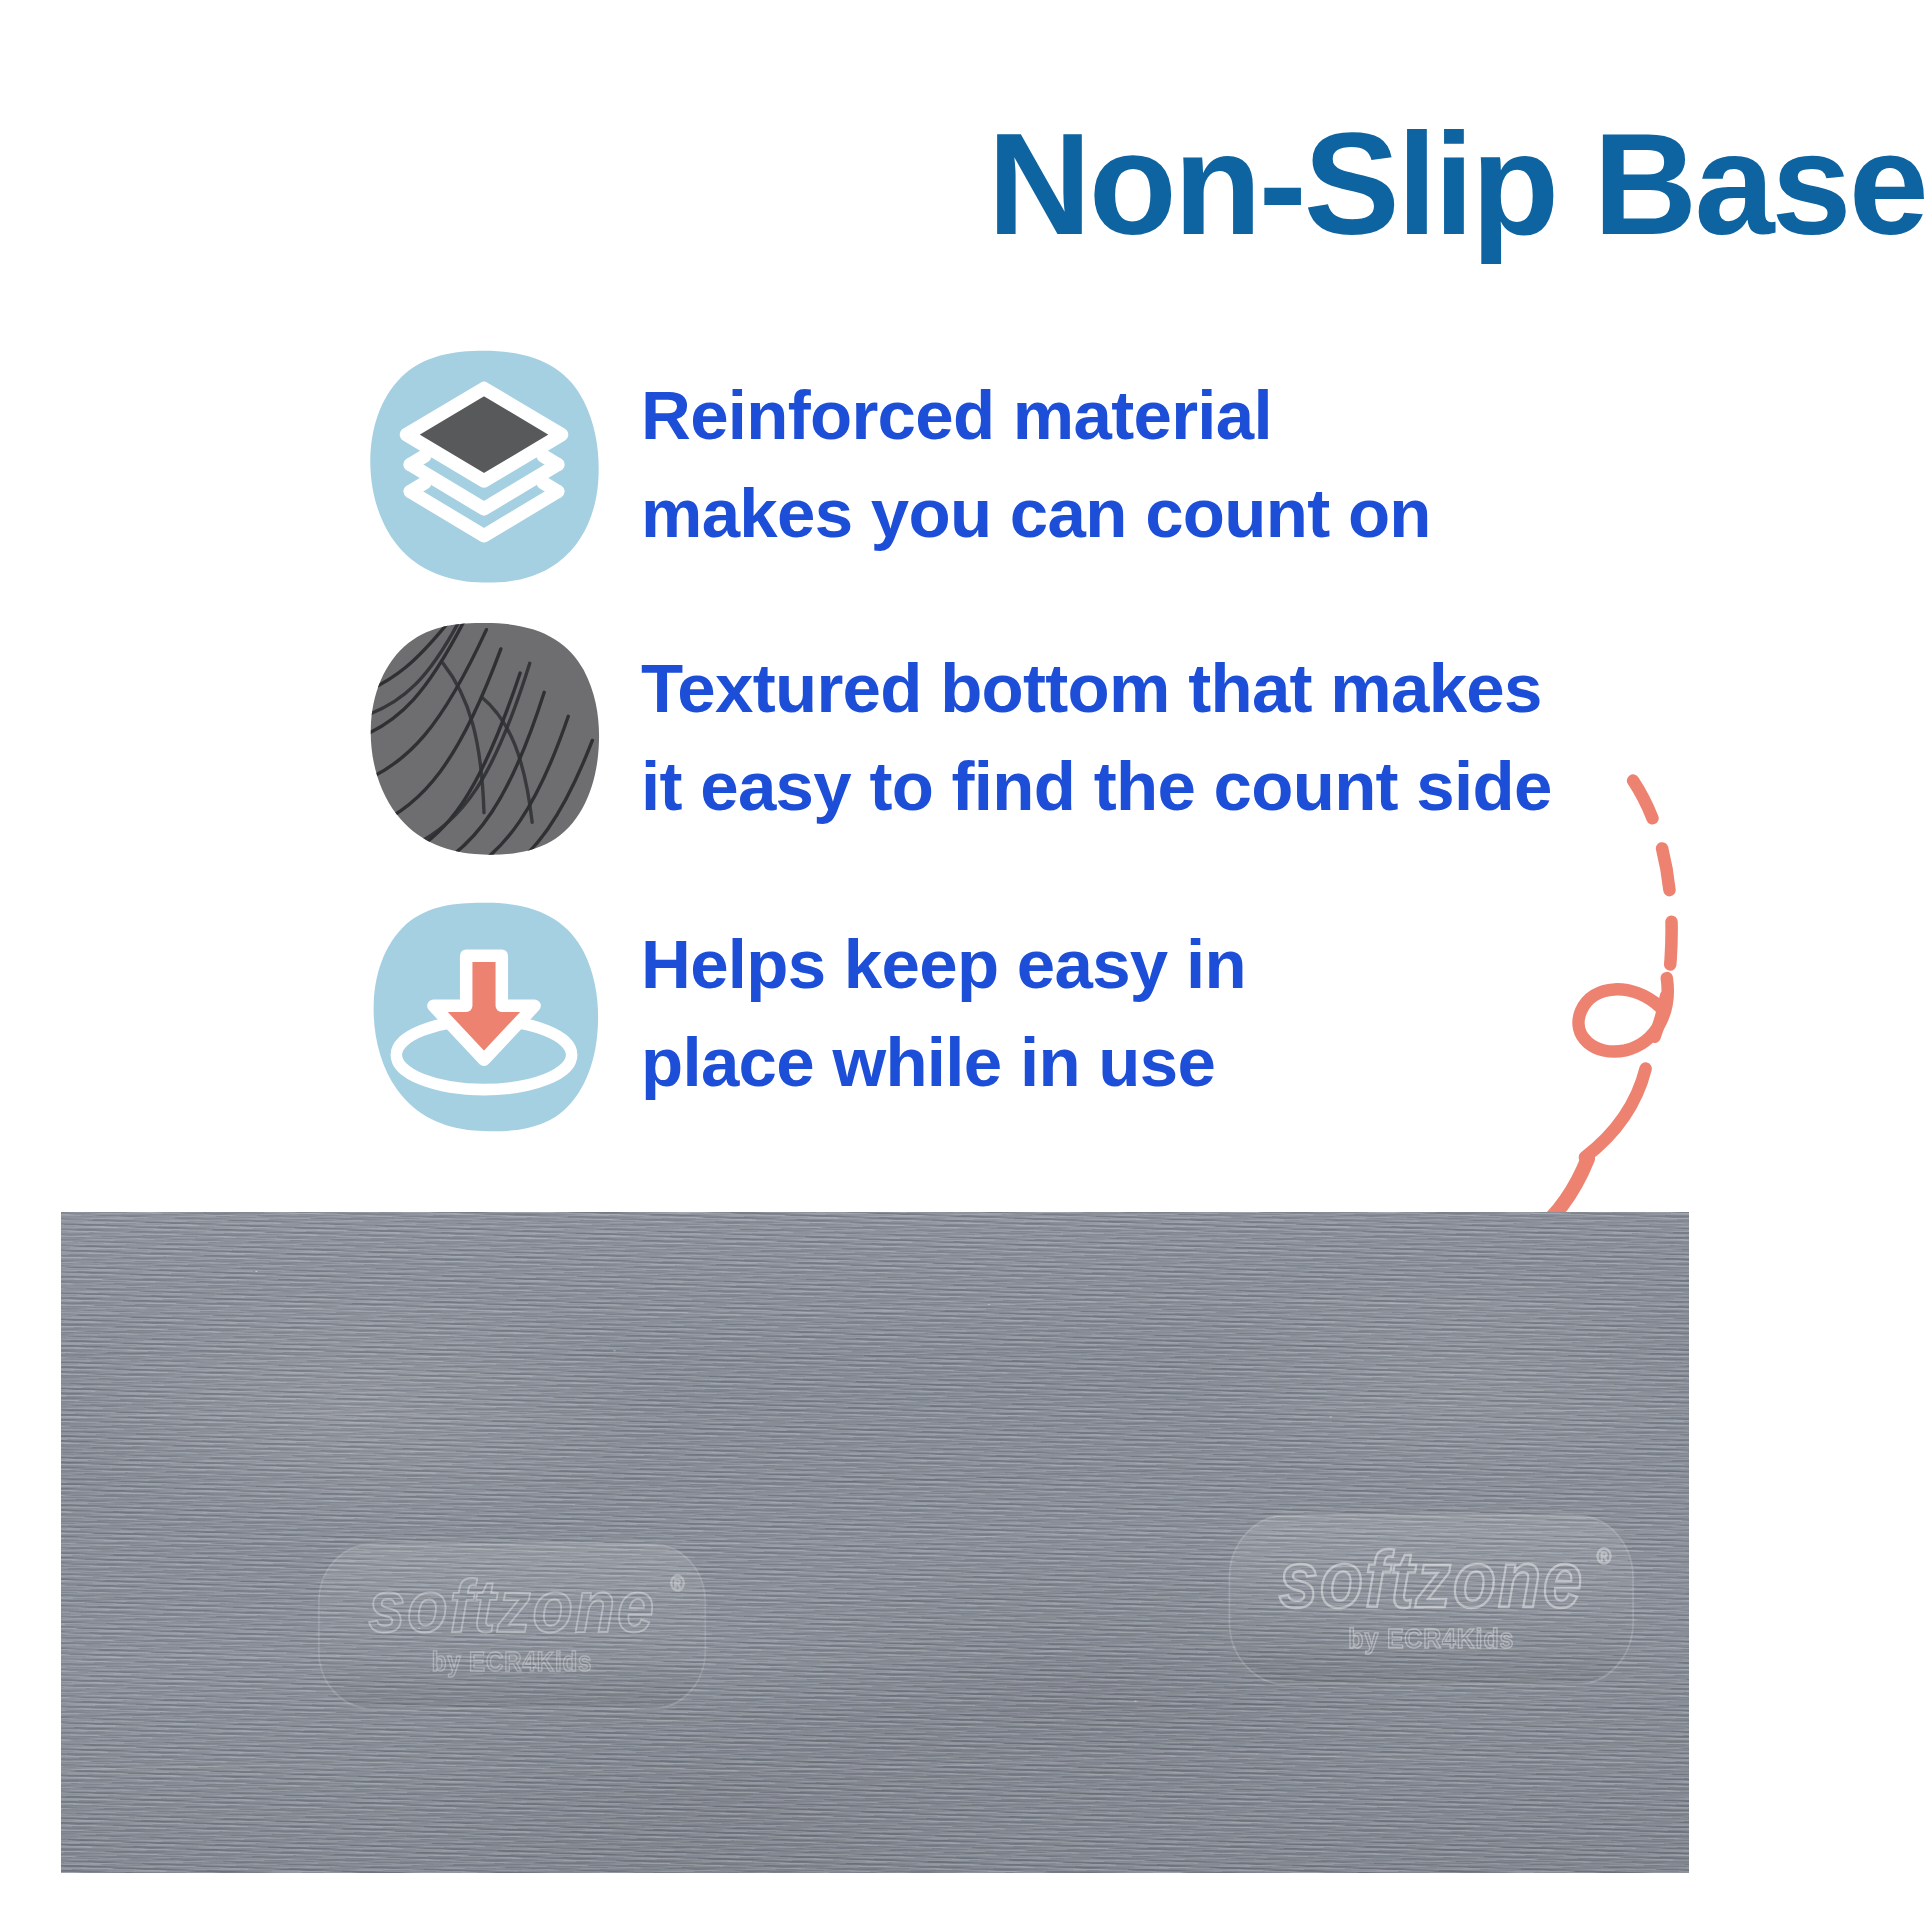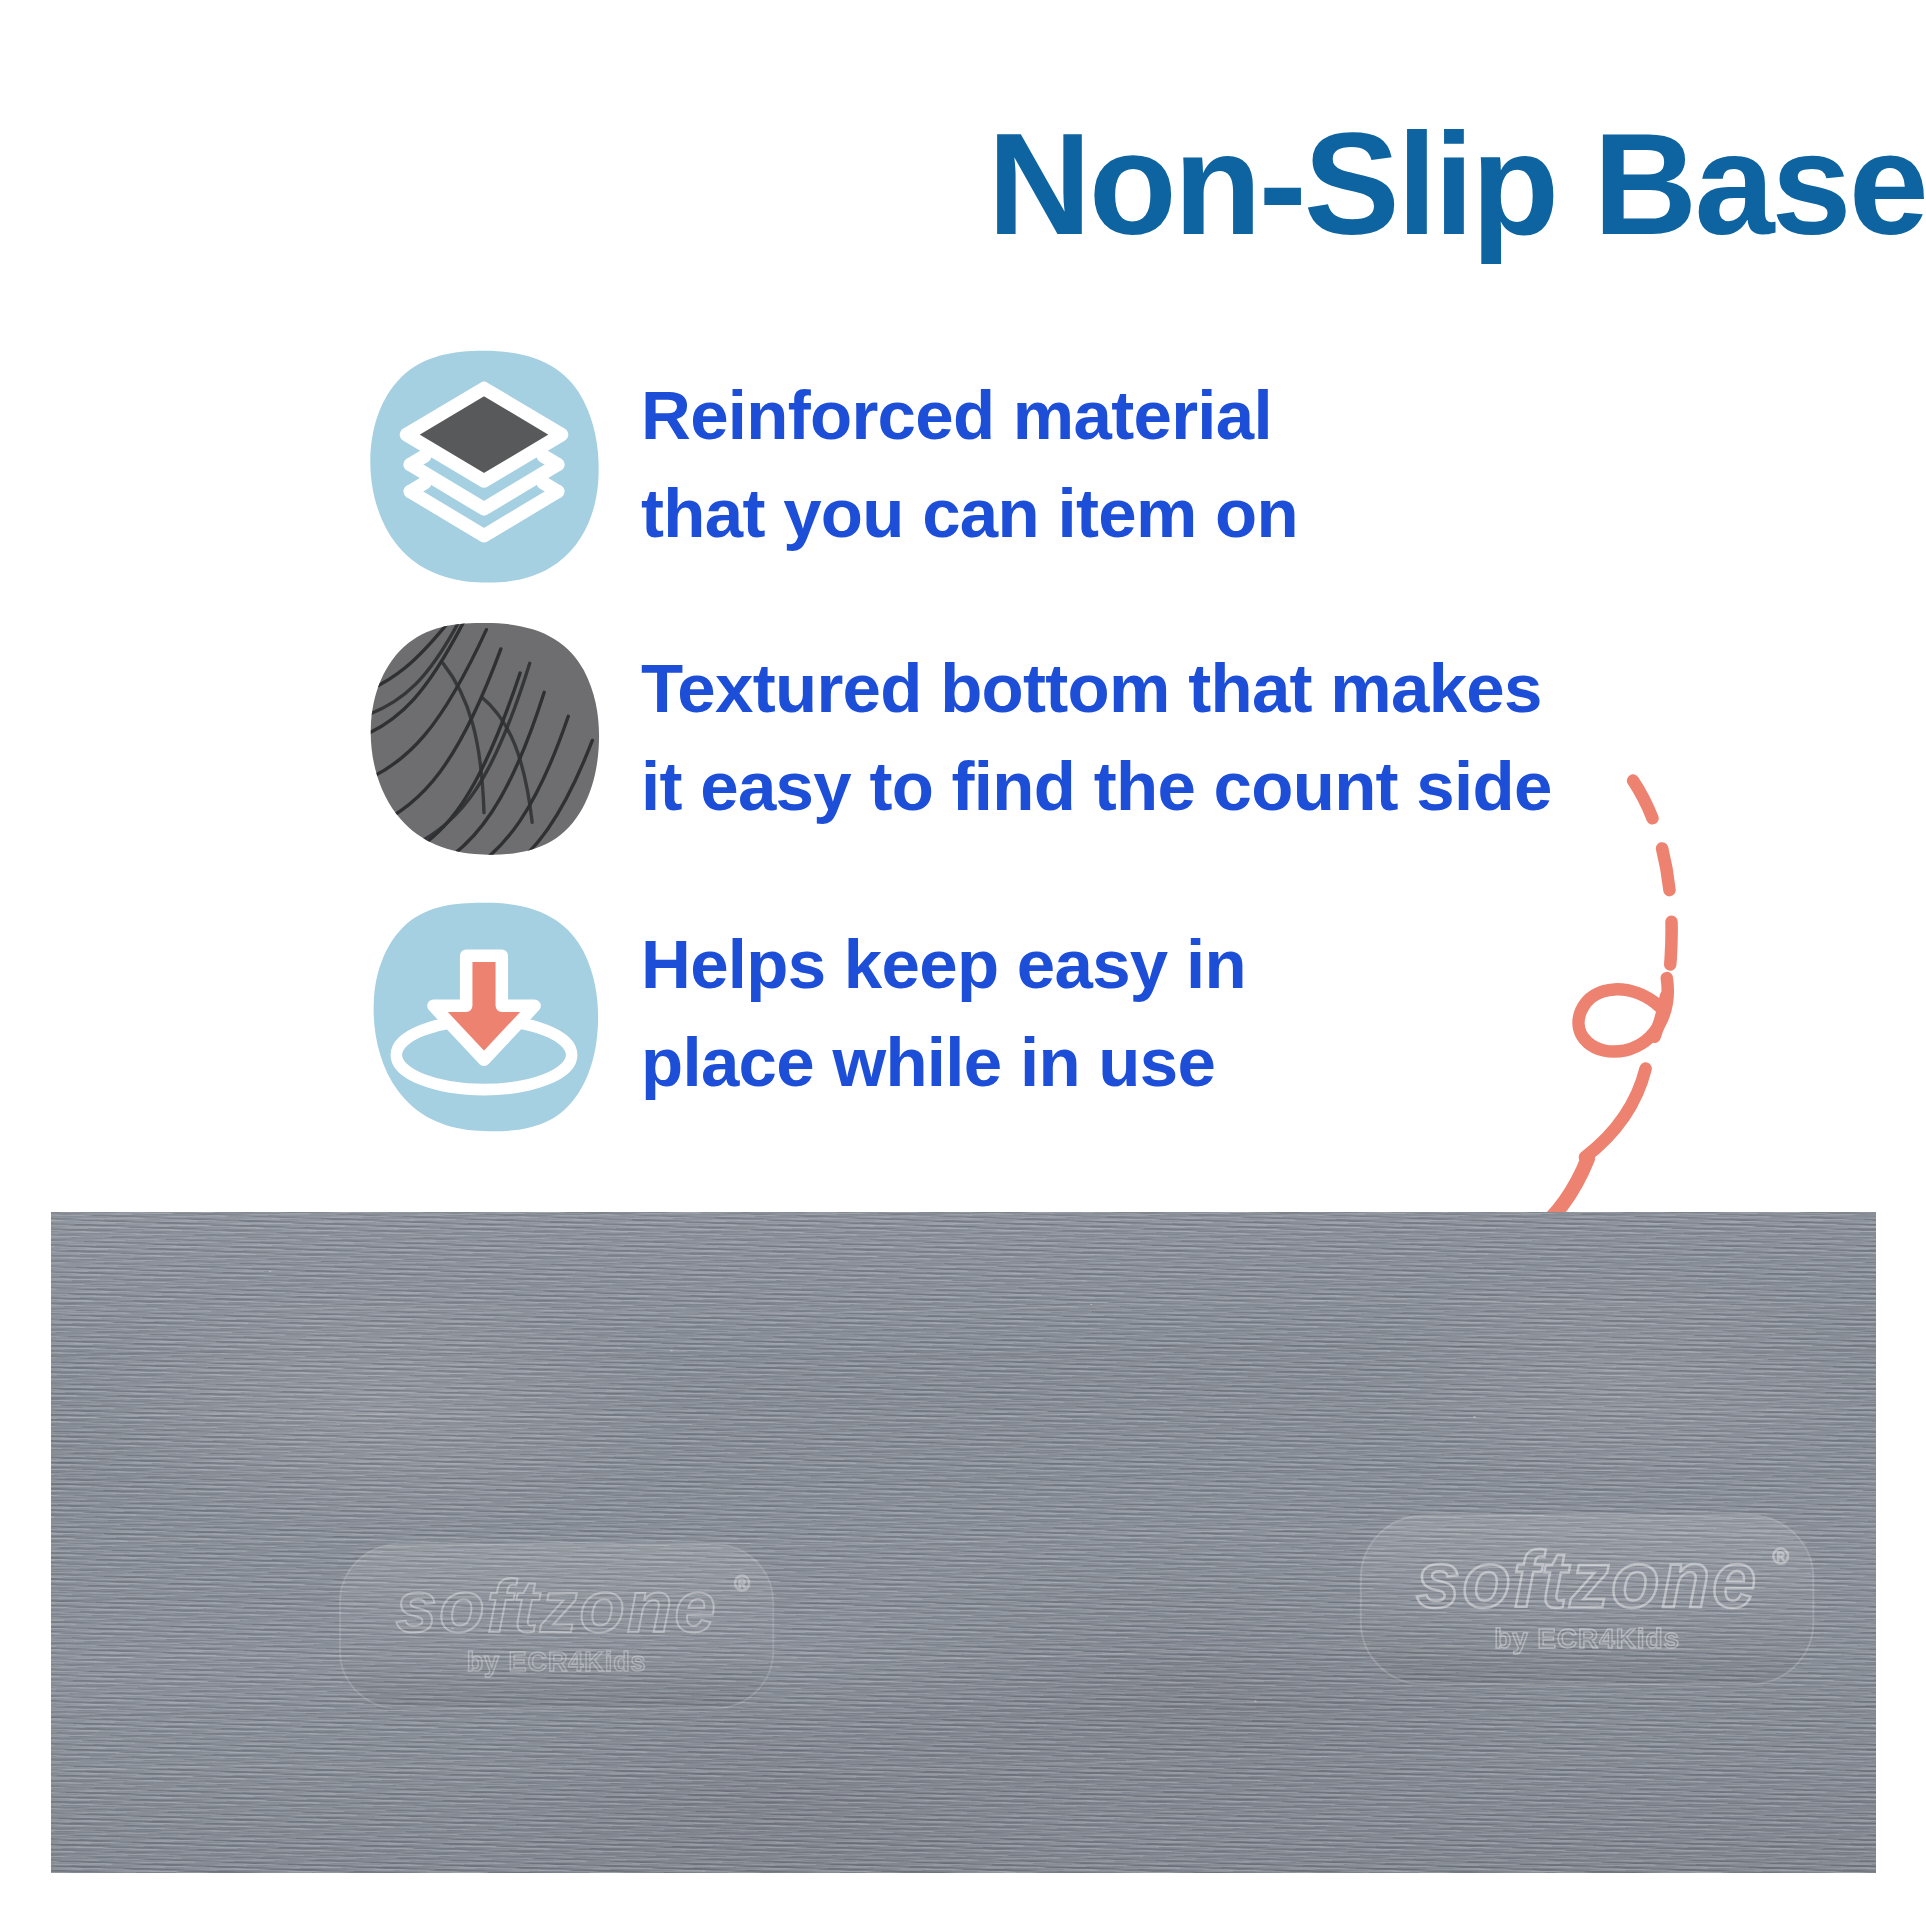--- a/index.html
+++ b/index.html
@@ -79,23 +79,23 @@
     left: 1531px;
     top: 766px;
     width: 366px;
     height: 559px;
     pointer-events: none;
   }
 
   
   .photo {
     position: absolute;
-    left: 51px;
+    left: 61px;
     top: 1212px;
-    width: 1825px;
+    width: 1628px;
     height: 661px;
     overflow: hidden;
     background:
       
       radial-gradient(ellipse 2.4px 1.4px at 12% 9%, rgba(255,255,255,.55), rgba(255,255,255,0) 70%),
       radial-gradient(ellipse 2.9px 1.4px at 34% 21%, rgba(255,255,255,.45), rgba(255,255,255,0) 70%),
       radial-gradient(ellipse 2.4px 1.4px at 57% 14%, rgba(255,255,255,.50), rgba(255,255,255,0) 70%),
       radial-gradient(ellipse 2.9px 1.9px at 78% 31%, rgba(255,255,255,.45), rgba(255,255,255,0) 70%),
       radial-gradient(ellipse 2.4px 1.4px at 22% 63%, rgba(255,255,255,.45), rgba(255,255,255,0) 70%),
       radial-gradient(ellipse 2.9px 1.4px at 66% 74%, rgba(255,255,255,.45), rgba(255,255,255,0) 70%),
@@ -154,21 +154,21 @@
 
         <path d="M92 244 L245 336 L398 244" fill="none" stroke="#ffffff" stroke-width="28" stroke-linecap="round" stroke-linejoin="round"></path>
         <path d="M92 244 L122 226" fill="none" stroke="#ffffff" stroke-width="28" stroke-linecap="round" stroke-linejoin="round"></path>
         <path d="M398 244 L368 226" fill="none" stroke="#ffffff" stroke-width="28" stroke-linecap="round" stroke-linejoin="round"></path>
 
         <path d="M245 86 L406 182 L245 278 L84 182 Z" fill="#58595b" stroke="#ffffff" stroke-width="28" stroke-linejoin="round"></path>
       </svg>
     </div>
     <div class="feature-text">
       <span class="ln">Reinforced material</span>
-      <span class="ln">that you can item on</span>
+      <span class="ln">makes you can count on</span>
     </div>
   </div>
 
   <div class="feature feature-2">
     <div class="icon-wrap">
       <svg class="icon-svg" viewBox="0 0 490 490" xmlns="http://www.w3.org/2000/svg" aria-hidden="true">
         <defs>
           <clipPath id="blobClip">
             <path d="M248 6 C352 6 418 40 452 104 C486 168 488 238 480 296
                      C470 364 440 428 384 460 C330 490 268 489 226 486

